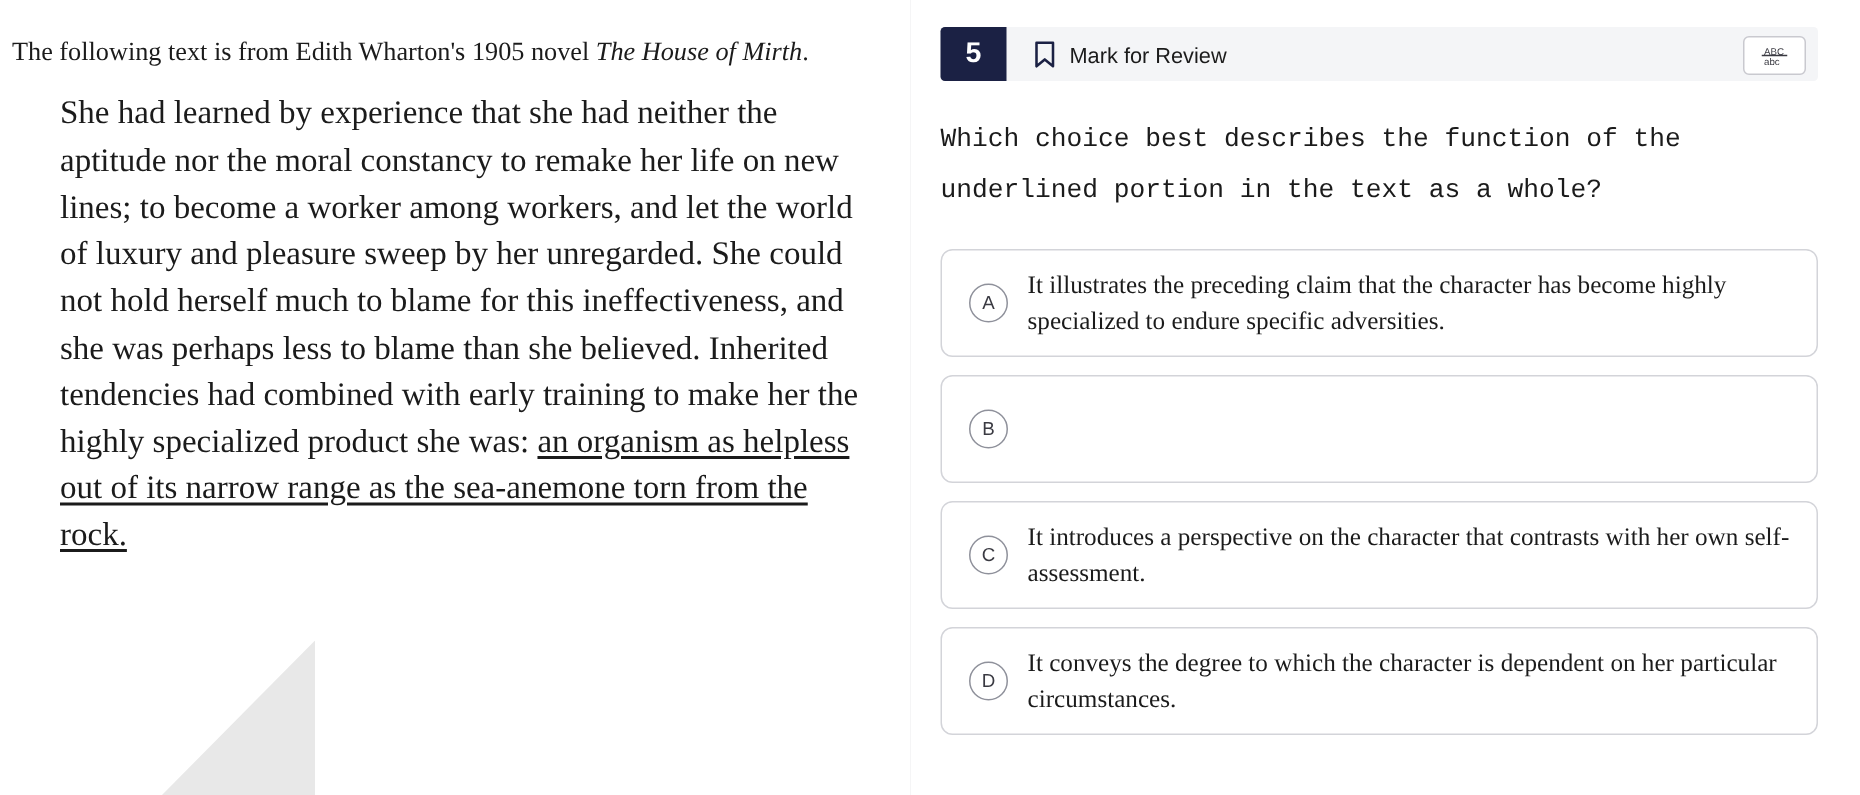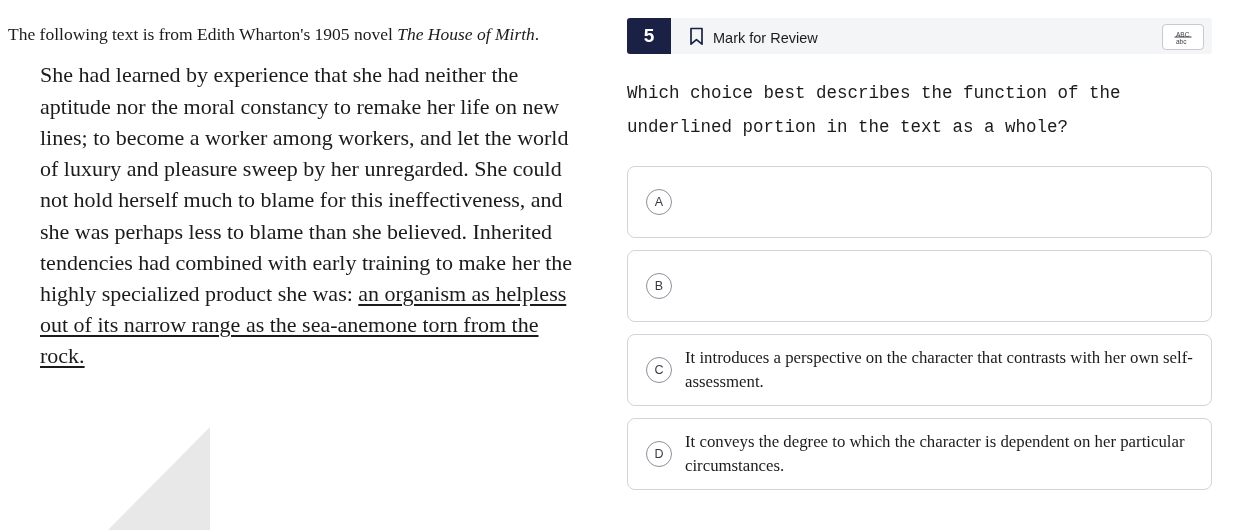--- a/index.html
+++ b/index.html
@@ -214,20 +214,21 @@
         </svg>
       </div>
     </div>
 
     <p class="q-stem">Which choice best describes the function of the underlined portion in the text as a whole?</p>
 
     <div class="choices">
 
       <div class="choice">
         <span class="choice-letter">A</span>
+        <span class="choice-text">It illustrates the preceding claim that the character has become highly specialized to endure specific adversities.</span>
       </div>
 
       <div class="choice">
         <span class="choice-letter">B</span>
       </div>
 
       <div class="choice">
         <span class="choice-letter">C</span>
         <span class="choice-text">It introduces a perspective on the character that contrasts with her own self-assessment.</span>
       </div>

